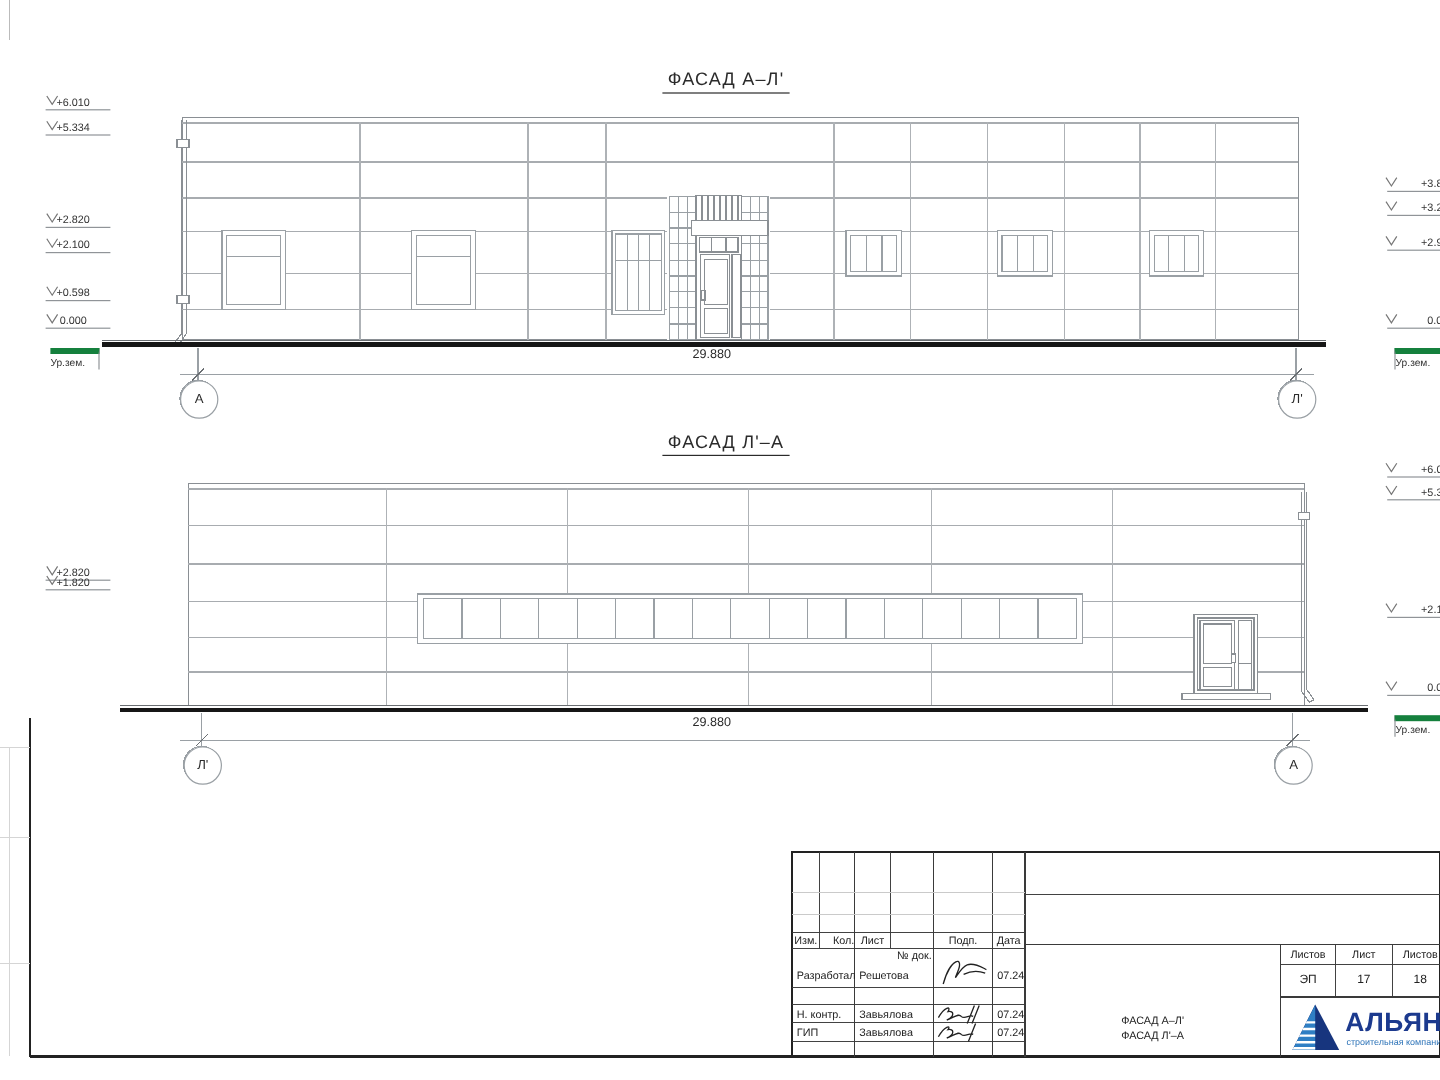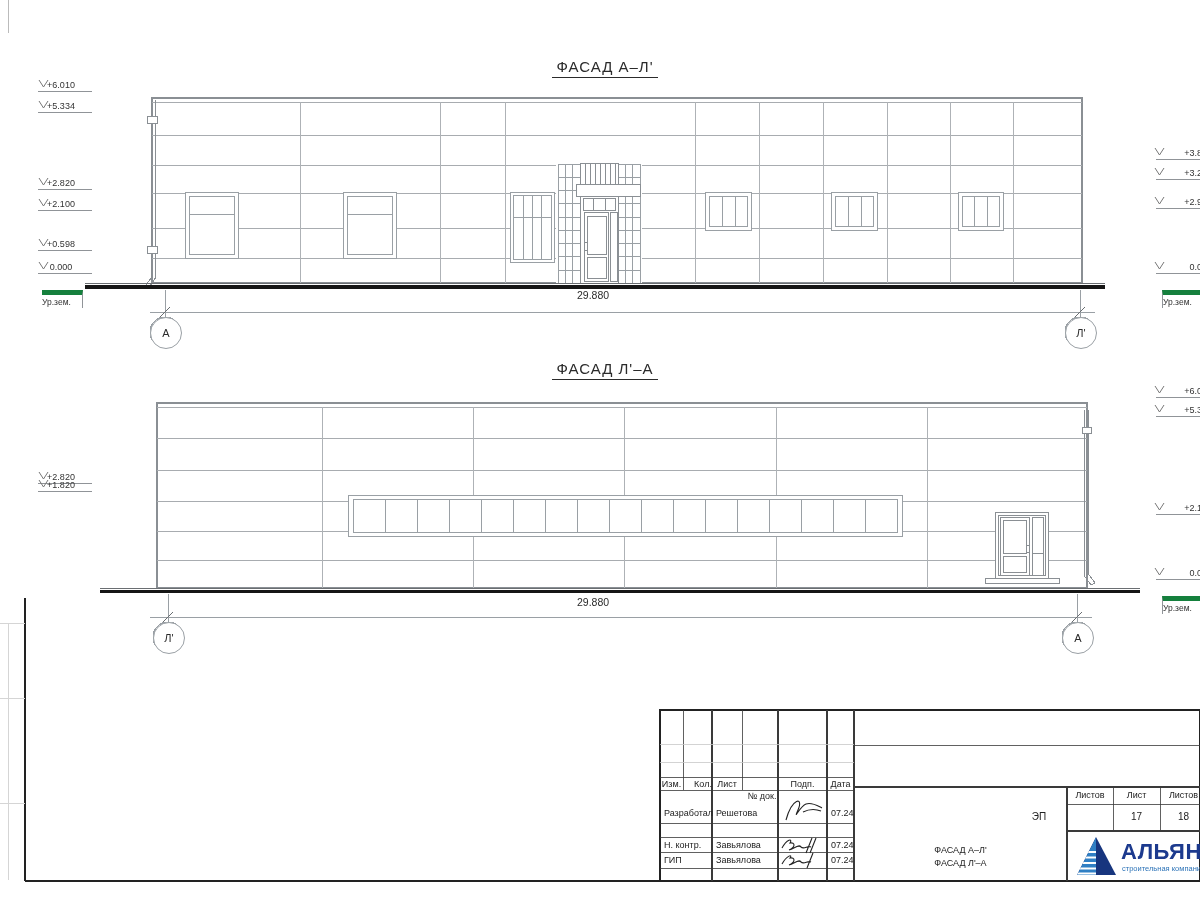--- a/index.html
+++ b/index.html
@@ -300,18 +300,18 @@
 <div class="tb" style="left:664px;top:855px">ГИП</div>
 <div class="tb" style="left:716px;top:855px">Завьялова</div>
 <div class="tb" style="left:831px;top:855px">07.24</div>
 
 <div class="tb tbc" style="left:854px;top:845px;width:213px">ФАСАД А–Л'</div>
 <div class="tb tbc" style="left:854px;top:858px;width:213px">ФАСАД Л'–А</div>
 
 <div class="tb tbc" style="left:1067px;top:790px;width:46px">Листов</div>
 <div class="tb tbc" style="left:1113px;top:790px;width:47px">Лист</div>
 <div class="tb tbc" style="left:1160px;top:790px;width:47px">Листов</div>
-<div class="tb tbc" style="left:1016px;top:811px;width:46px;font-size:10px">ЭП</div>
+<div class="tb tbc" style="left:1067px;top:811px;width:46px;font-size:10px">ЭП</div>
 <div class="tb tbc" style="left:1113px;top:811px;width:47px;font-size:10px">17</div>
 <div class="tb tbc" style="left:1160px;top:811px;width:47px;font-size:10px">18</div>
 
 <div class="logo-name">АЛЬЯНС</div>
 <div class="logo-sub">строительная компания</div>
 
 </body></html>

